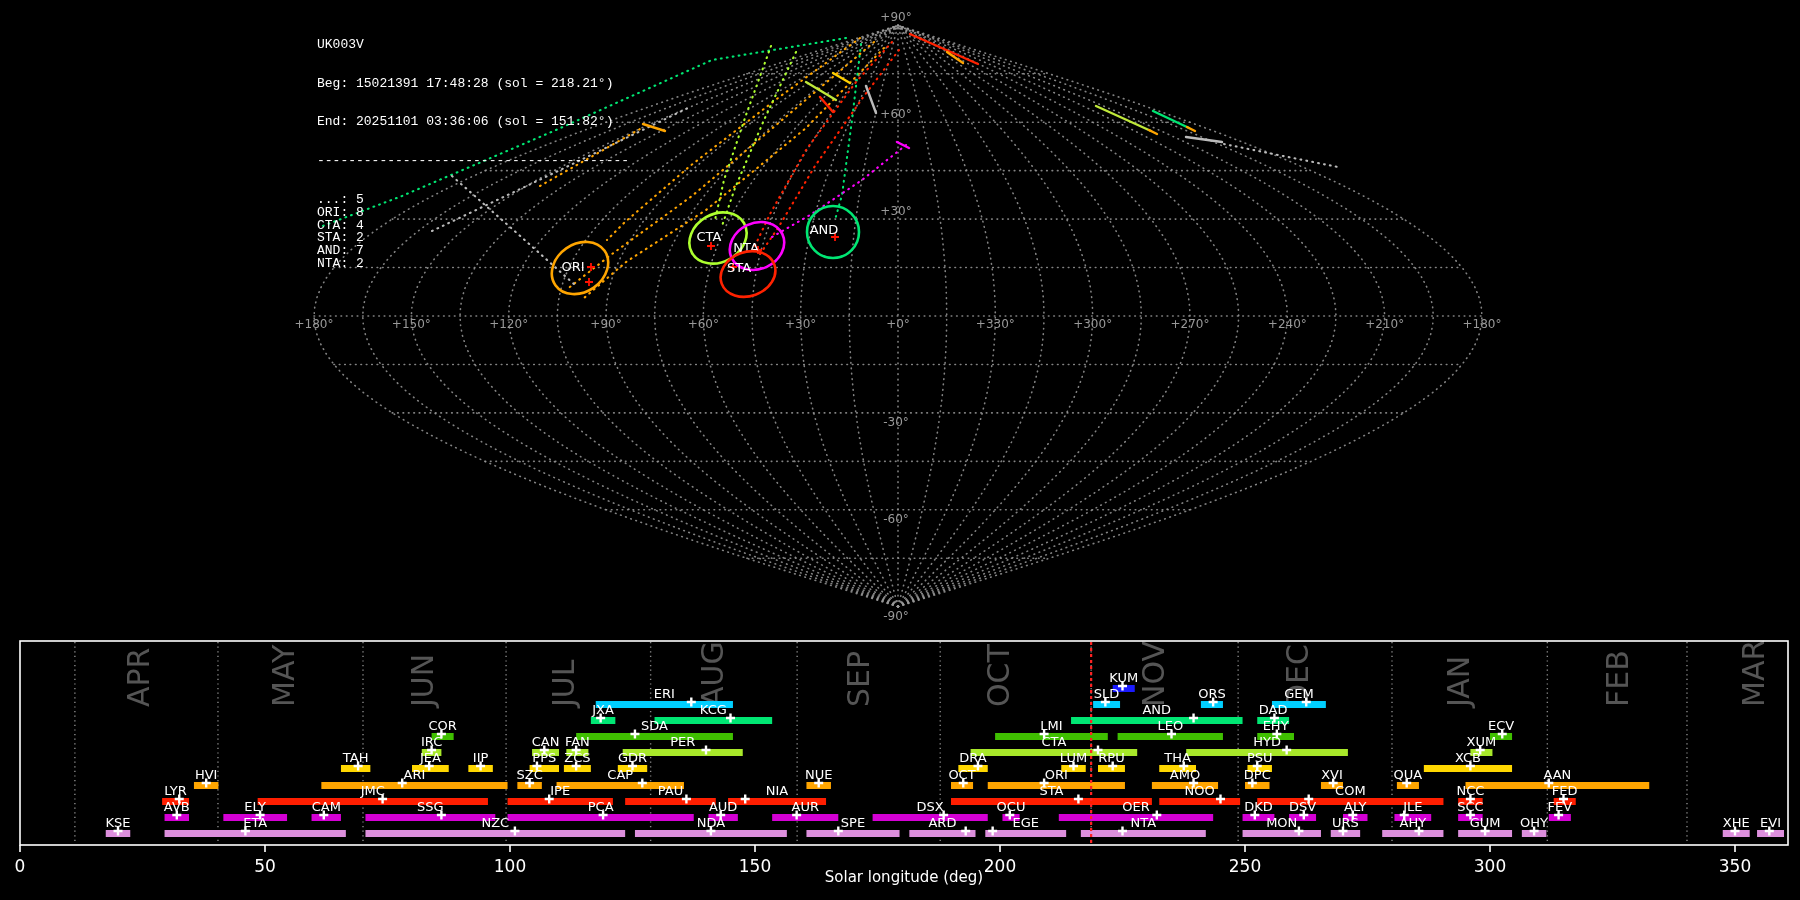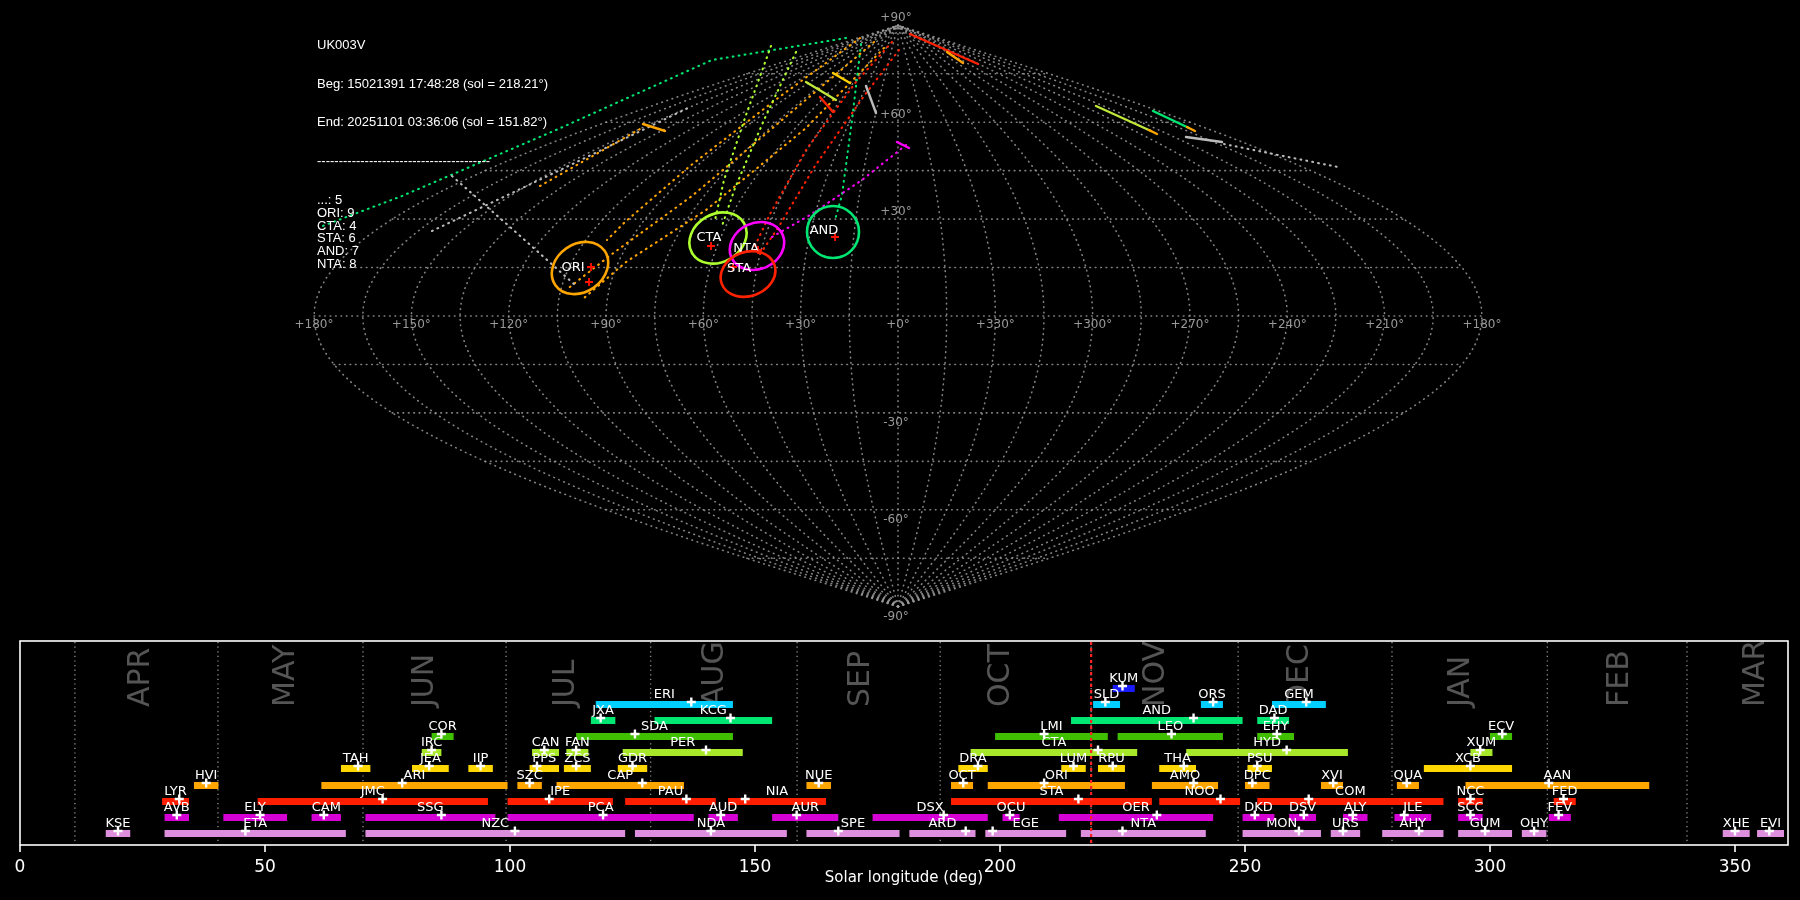--- a/index.html
+++ b/index.html
@@ -1,20 +1,20 @@
 <!DOCTYPE html>
 <html><head>
 <meta charset="utf-8">
 <style>
   html,body{margin:0;padding:0;background:#000;}
   #app{position:relative;width:1800px;height:900px;background:#000;overflow:hidden;
        font-family:"DejaVu Sans",sans-serif;}
   #plot{position:absolute;left:0;top:0;}
   #hdr{position:absolute;left:317px;top:13px;color:#fff;
-       font-family:Liberation Sans, sans-serif;font-size:13px;line-height:12.9px;
+       font-family:Liberation Mono, monospace;font-size:13px;line-height:12.9px;
        white-space:pre;}
   svg text{font-family:"DejaVu Sans",sans-serif;}
 </style>
 </head>
 <body>
 
 <div id="app">
   <svg id="plot" width="1800" height="900" viewBox="0 0 1800 900">
       <g>
         <g>
@@ -633,15 +633,15 @@
         <line x1="1735.0000000000002" y1="845" x2="1735.0000000000002" y2="852" stroke="#fff" stroke-width="1.6"></line>
         <text x="1735.0000000000002" y="872" fill="#fff" font-size="17px" text-anchor="middle">350</text>
         <text x="904" y="882" fill="#fff" font-size="15px" text-anchor="middle">Solar longitude (deg)</text>
       </g>
     </svg>
   <div id="hdr">
     <div>UK003V</div>
     <div>Beg: 15021391 17:48:28 (sol = 218.21°)</div>
     <div>End: 20251101 03:36:06 (sol = 151.82°)</div>
     <div>----------------------------------------</div>
-    <div id="counts"><div>...: 5</div><div>ORI: 9</div><div>CTA: 4</div><div>STA: 6</div><div>AND: 7</div><div>NTA: 8</div></div>
+    <div id="counts"><div>...: 5</div><div>ORI: 8</div><div>CTA: 4</div><div>STA: 2</div><div>AND: 7</div><div>NTA: 2</div></div>
   </div>
 </div>
 
 </body></html>

